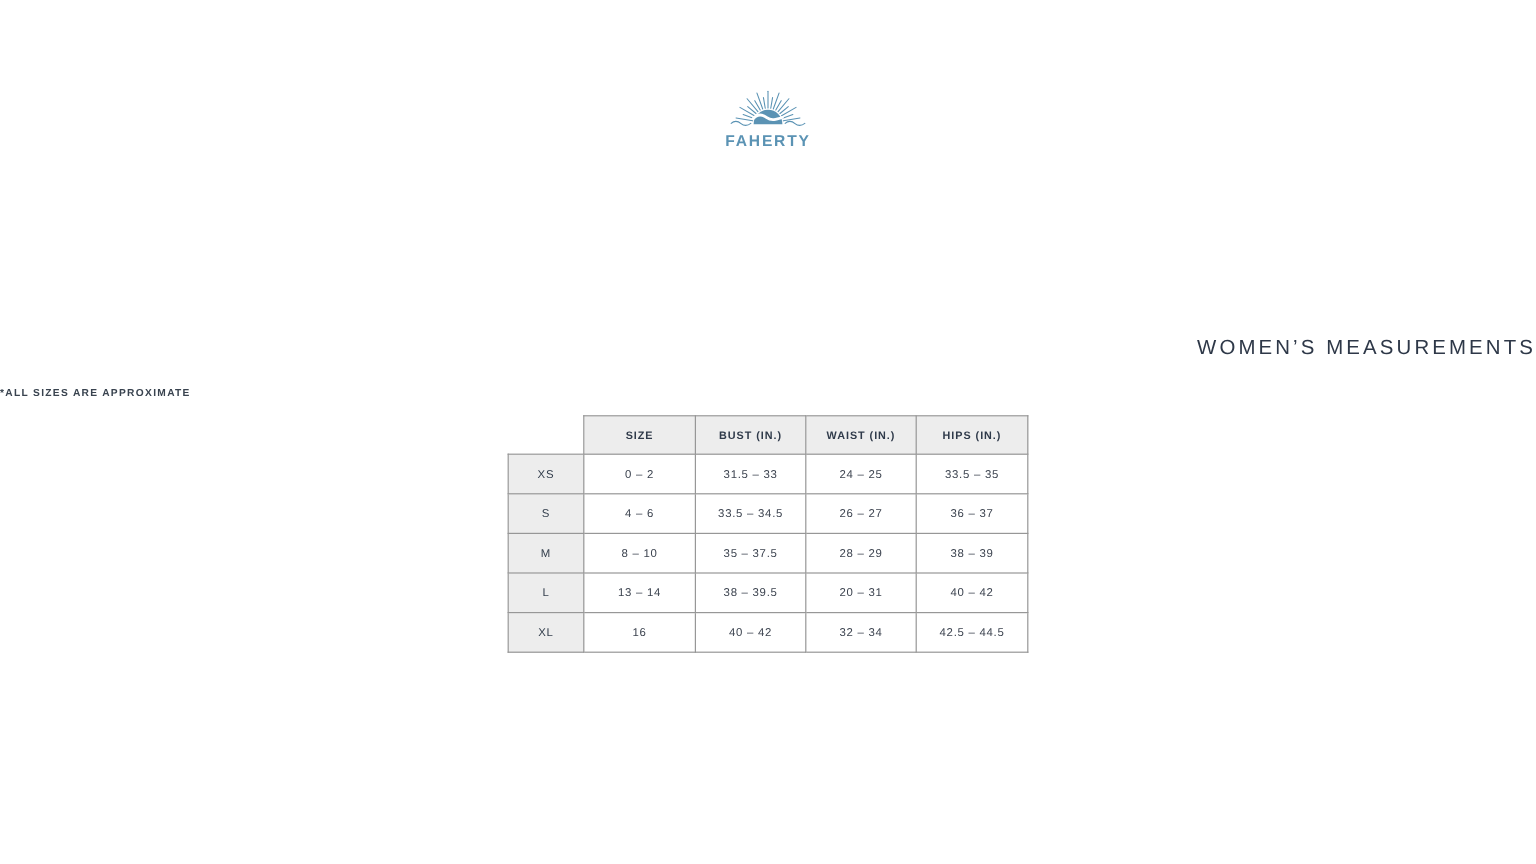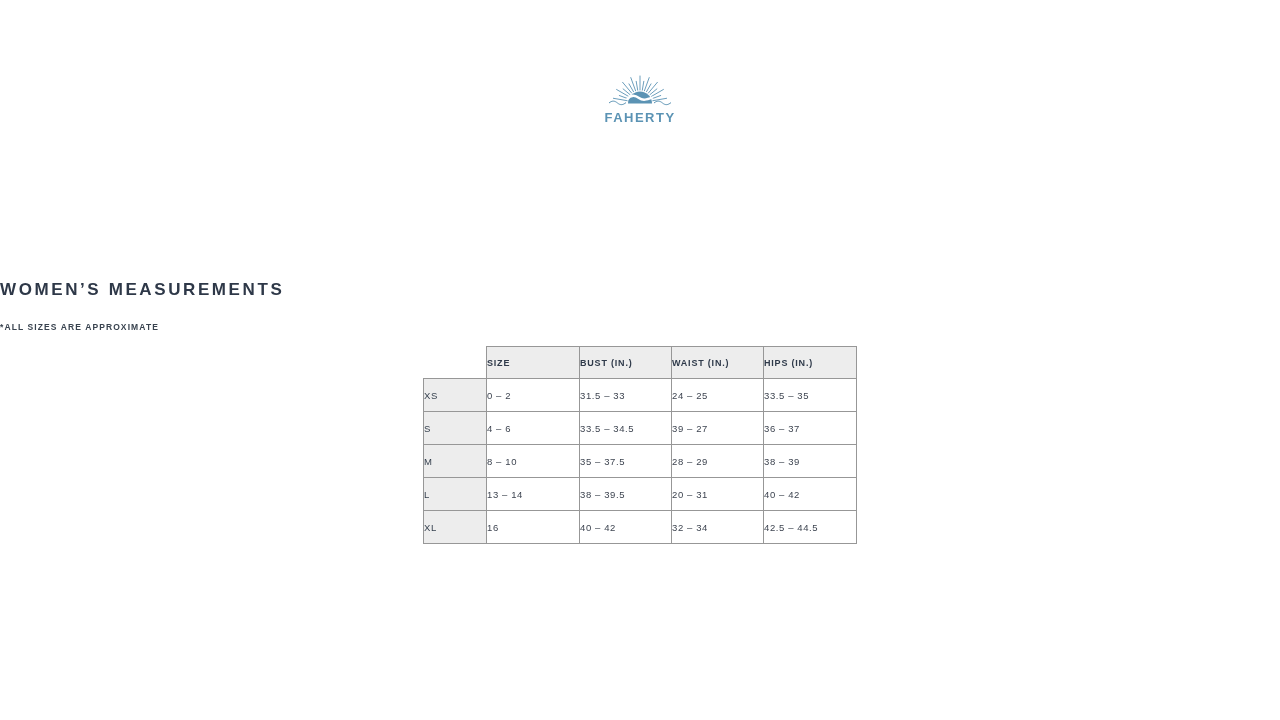--- a/index.html
+++ b/index.html
@@ -15,23 +15,23 @@
     transform: translateX(-50%);
     width: 84px;
     height: 52px;
   }
 
   .title {
     position: absolute;
     top: 280px;
     left: 0;
     width: 100%;
-    text-align: left;
+    text-align: right;
     font-size: 17px;
-    font-weight: 700;
+    font-weight: 400;
     letter-spacing: 2.6px;
     color: #2e3848;
   }
 
   .subtitle {
     position: absolute;
     top: 322px;
     left: 0;
     width: 100%;
     font-size: 8.5px;
@@ -44,21 +44,21 @@
     position: absolute;
     top: 346px;
     left: 50%;
     transform: translateX(-50%);
     border-collapse: collapse;
     table-layout: fixed;
   }
 
   .size-table th, .size-table td {
     border: 1px solid #979797;
-    text-align: left;
+    text-align: center;
     vertical-align: middle;
   }
 
   .size-table thead th {
     height: 32px;
     background: #ededed;
     font-size: 9px;
     font-weight: 700;
     letter-spacing: 0.8px;
     color: #2f3a4a;
@@ -147,21 +147,21 @@
         <th>XS</th>
         <td>0 – 2</td>
         <td>31.5 – 33</td>
         <td>24 – 25</td>
         <td>33.5 – 35</td>
       </tr>
       <tr>
         <th>S</th>
         <td>4 – 6</td>
         <td>33.5 – 34.5</td>
-        <td>39 – 27</td>
+        <td>26 – 27</td>
         <td>36 – 37</td>
       </tr>
       <tr>
         <th>M</th>
         <td>8 – 10</td>
         <td>35 – 37.5</td>
         <td>28 – 29</td>
         <td>38 – 39</td>
       </tr>
       <tr>

